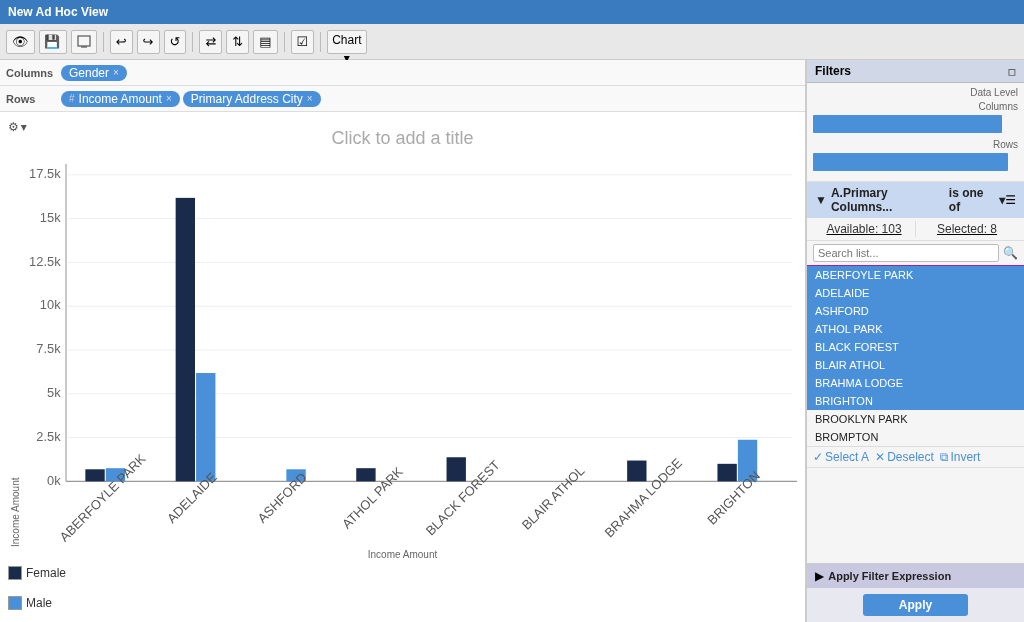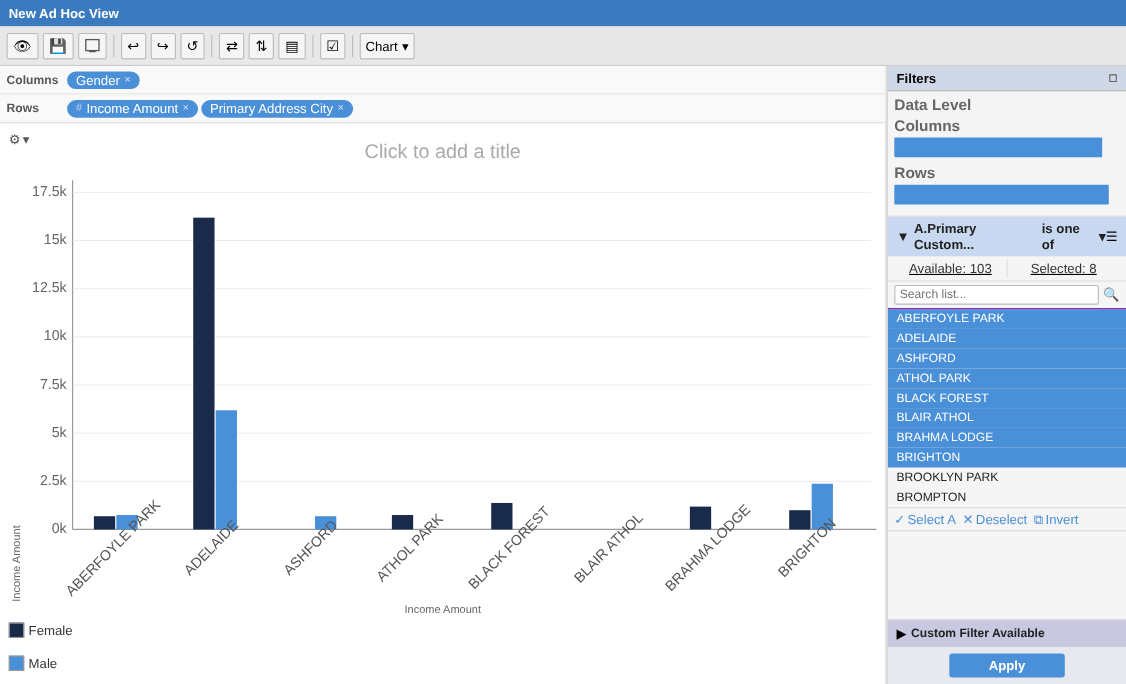--- a/index.html
+++ b/index.html
@@ -44,20 +44,21 @@
     .chart-select {
       background: #f5f5f5;
       border: 1px solid #bbb;
       border-radius: 2px;
       padding: 2px 4px;
       height: 24px;
       display: flex;
       align-items: center;
       gap: 4px;
       cursor: pointer;
+      flex-direction: column;
     }
 
     
     .main-layout {
       display: flex;
       flex: 1;
       overflow: hidden;
     }
 
     
@@ -204,24 +205,25 @@
       align-items: center;
       justify-content: space-between;
       border-bottom: 1px solid #bbb;
     }
     .filter-header-icon { font-size: 10px; color: #666; cursor: pointer; }
     .filter-section {
       padding: 4px 6px 4px 6px;
       border-bottom: 1px solid #ddd;
     }
     .filter-section-label {
-      font-size: 14px;
+      font-size: 10px;
       color: #666;
       margin-bottom: 3px;
-      font-weight: bold;
+      font-weight: normal;
+      text-align: right;
     }
     .filter-bar-container {
       margin-bottom: 6px;
     }
     .filter-bar {
       height: 16px;
       background: #4a90d9;
       border-radius: 1px;
       width: 90%;
     }
@@ -517,21 +519,21 @@
           <div class="filter-section-label">Rows</div>
           <div class="filter-bar rows-bar" style="background:#4a90d9; width:95%; height:18px;"></div>
         </div>
       </div>
     </div>
 
     <div class="filter-address-section">
       <div class="filter-address-header">
         <div class="filter-address-title">
           <span>▼</span>
-          <span>A.Primary Custom...</span>
+          <span>A.Primary Columns...</span>
           <span>is one of</span>
           <span>▾</span>
         </div>
         <span>☰</span>
       </div>
 
       <div class="filter-counts">
         <div class="filter-count-avail">Available: 103</div>
         <div class="filter-count-sel">Selected: 8</div>
       </div>
@@ -568,20 +570,20 @@
           <span>Invert</span>
         </span>
       </div>
     </div>
 
     <div style="flex:1;"></div>
 
     <div class="custom-filter-section">
       <div class="custom-filter-header">
         <span>▶</span>
-        <span class="custom-filter-title">Custom Filter Available</span>
+        <span class="custom-filter-title">Apply Filter Expression</span>
       </div>
       <div class="apply-btn-area">
         <button class="apply-btn">Apply</button>
       </div>
     </div>
   </div>
 </div>
 
 </body></html>

